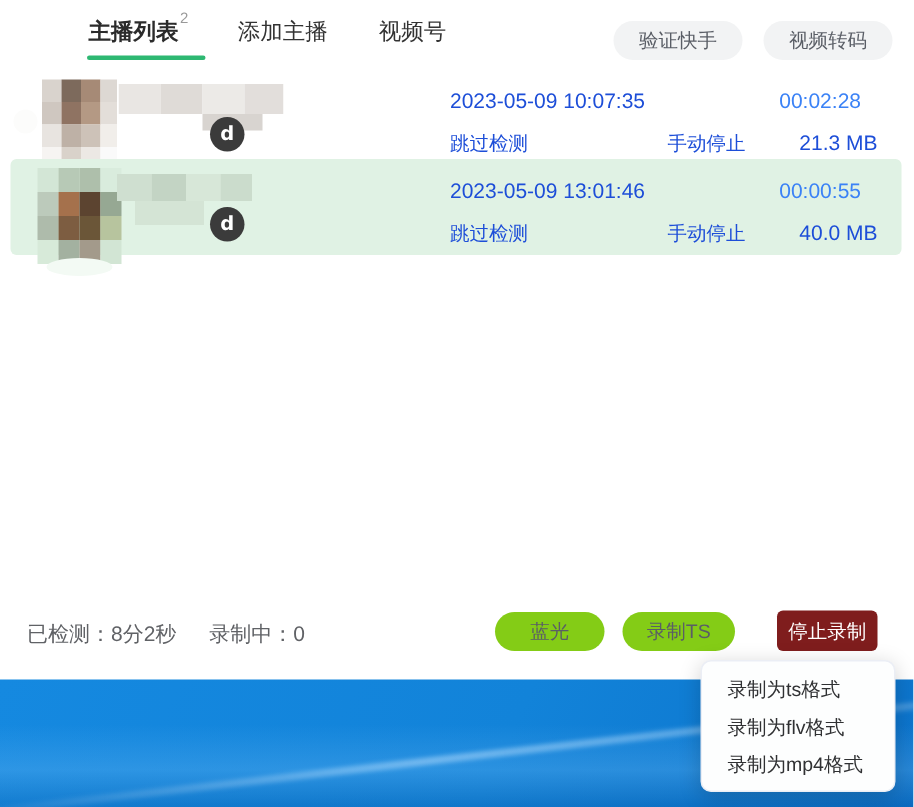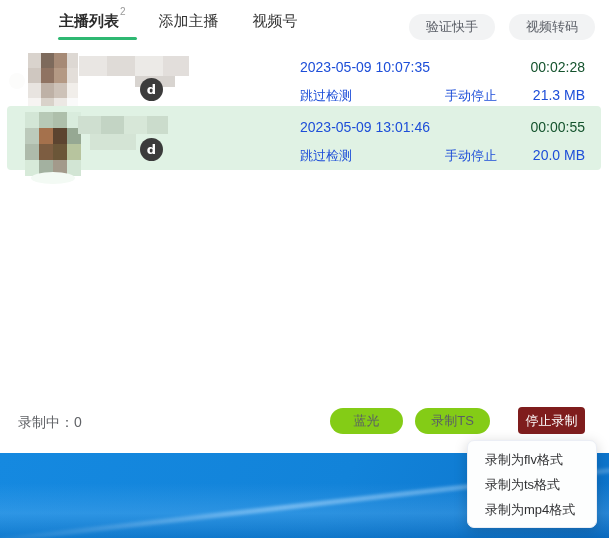--- a/index.html
+++ b/index.html
@@ -68,21 +68,21 @@
     position: absolute; width: 23px; height: 23px; border-radius: 50%;
     background: #3b3b3b; color: #fff; font-size: 13px; font-weight: bold;
     display: flex; align-items: center; justify-content: center;
     font-family: "DejaVu Sans", sans-serif;
   }
   .r1 .platform-badge { left: 140px; top: 28px; }
   .r2 .platform-badge { left: 140px; top: 32px; }
 
   .cell { position: absolute; font-size: 14px; color: #1d4ed8; white-space: nowrap; }
   .cell.time  { left: 300px; }
-  .cell.duration { right: 24px; color: #14532d; }
+  .cell.duration { right: 35px; color: #3b82f6; }
   .cell.check { left: 300px; font-size: 13px; }
   .cell.stop  { left: 445px; font-size: 13px; }
   .cell.size  { right: 24px; }
   .r1 .line1 { top: 9px; }
   .r1 .line2 { top: 37px; }
   .r2 .line1 { top: 13px; }
   .r2 .line2 { top: 41px; }
 
   
   .statusbar {
@@ -217,39 +217,40 @@
           <rect x="23" y="0" width="23" height="18" fill="#c3d4c4"></rect>
           <rect x="46" y="0" width="23" height="18" fill="#d7e7d8"></rect>
           <rect x="69" y="0" width="21" height="18" fill="#cbdccc"></rect>
         <rect x="12" y="18" width="46" height="16" fill="#d4e4d5"></rect>
       </svg>
       <div class="platform-badge">d</div>
       <div class="cell time line1">2023-05-09 13:01:46</div>
       <div class="cell duration line1">00:00:55</div>
       <div class="cell check line2">跳过检测</div>
       <div class="cell stop line2">手动停止</div>
-      <div class="cell size line2">20.0 MB</div>
+      <div class="cell size line2">40.0 MB</div>
     </div>
 
     <div class="statusbar">
+      <span>已检测：8分2秒</span>
       <span>录制中：0</span>
     </div>
 
     <div class="actions">
       <button class="action-pill b1">蓝光</button>
       <button class="action-pill b2">录制TS</button>
       <button class="action-danger">停止录制</button>
     </div>
 
   </div>
 
   <div class="desktop">
     <div class="beam"></div>
     <div class="glow"></div>
   </div>
 
   <div class="dropdown">
+    <div class="dropdown-item">录制为ts格式</div>
     <div class="dropdown-item">录制为flv格式</div>
-    <div class="dropdown-item">录制为ts格式</div>
     <div class="dropdown-item">录制为mp4格式</div>
   </div>
 
 </div>
 
 </body></html>

